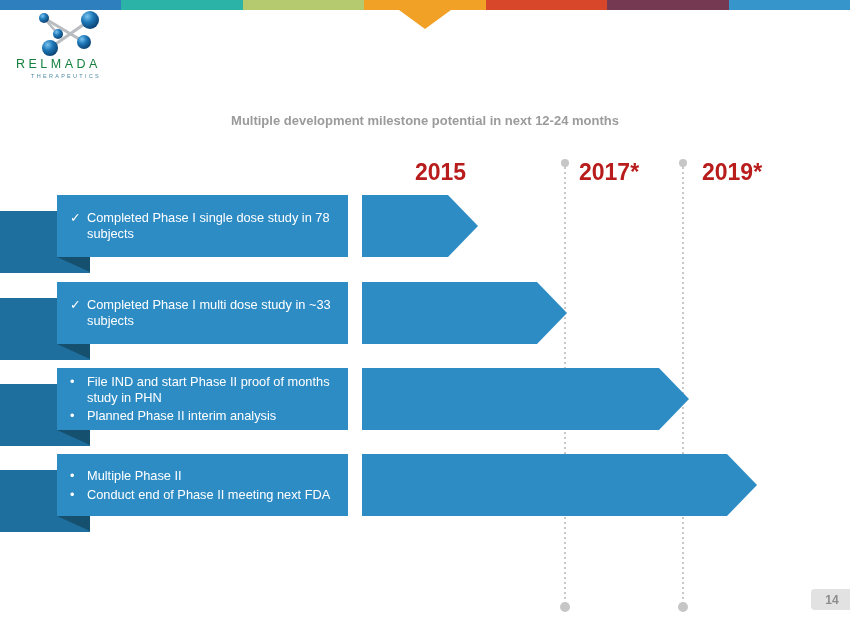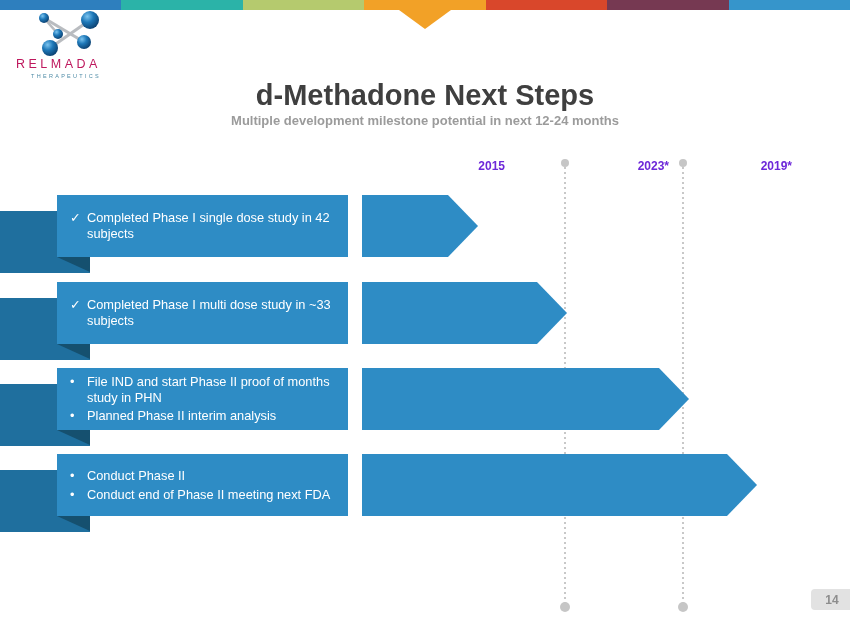--- a/index.html
+++ b/index.html
@@ -8,32 +8,32 @@
 
   
   .topbar{position:absolute;left:0;top:0;width:850px;height:10px;display:flex;}
   .topbar .seg{flex:1 1 0;height:10px;}
   .pointer{position:absolute;left:399px;top:10px;width:52px;height:19px;
            clip-path:polygon(0 0,100% 0,50% 100%);}
 
   
   .logo{position:absolute;left:16px;top:10px;width:120px;}
   .logo svg{display:block;margin-left:6px;}
-  .brand{font-size:12.5px;letter-spacing:3.5px;color:#be185d;margin-top:1px;white-space:nowrap;}
+  .brand{font-size:12.5px;letter-spacing:3.5px;color:#15803d;margin-top:1px;white-space:nowrap;}
   .brandsub{font-size:5.5px;letter-spacing:2.3px;color:#4E8BA6;margin-top:2px;margin-left:15px;white-space:nowrap;}
 
   
   .title{position:absolute;left:0;top:79px;width:850px;text-align:center;
          font-size:29px;font-weight:bold;color:#3F3F3F;letter-spacing:0;}
   .subtitle{position:absolute;left:225px;top:113px;width:400px;text-align:center;
             font-size:13px;font-weight:bold;color:#9B9B9B;line-height:1.25;}
 
   
-  .year{position:absolute;top:159px;width:90px;text-align:right;
-        font-size:12px;font-weight:bold;color:#6d28d9;}
+  .year{position:absolute;top:159px;width:90px;text-align:left;
+        font-size:23px;font-weight:bold;color:#b91c1c;}
   .y1{left:415px;} .y2{left:579px;} .y3{left:702px;}
 
   
   .dotline{position:absolute;top:167px;height:437px;width:2px;
            background:repeating-linear-gradient(to bottom,#C8C8C8 0px,#C8C8C8 2px,transparent 2px,transparent 5px);}
   .dl1{left:564px;} .dl2{left:682px;}
   .dot{position:absolute;border-radius:50%;background:#C6C6C6;}
   .dot-t{width:8px;height:8px;top:159px;}
   .dot-b{width:10px;height:10px;top:602px;}
   .dt1{left:561px;} .dt2{left:679px;} .db1{left:560px;} .db2{left:678px;}
@@ -90,41 +90,40 @@
       <circle cx="22" cy="8" r="5" fill="url(#sph)"></circle>
       <circle cx="68" cy="10" r="9" fill="url(#sph)"></circle>
       <circle cx="36" cy="24" r="5" fill="url(#sph)"></circle>
       <circle cx="28" cy="38" r="8" fill="url(#sph)"></circle>
       <circle cx="62" cy="32" r="7" fill="url(#sph)"></circle>
     </svg>
     <div class="brand">RELMADA</div>
     <div class="brandsub">THERAPEUTICS</div>
   </div>
 
-  <div class="title">d-Methadone Next Steps</div>
   <div class="subtitle">Multiple development milestone potential in next 12-24 months</div>
 
   <div class="year y1">2015</div>
-  <div class="year y2">2023*</div>
+  <div class="year y2">2017*</div>
   <div class="year y3">2019*</div>
 
   <div class="dotline dl1"></div>
   <div class="dotline dl2"></div>
   <div class="dot dot-t dt1"></div>
   <div class="dot dot-t dt2"></div>
   <div class="dot dot-b db1"></div>
   <div class="dot dot-b db2"></div>
 
   <div class="row r1">
     <div class="ribbon" style="background: rgb(31, 111, 158);"></div>
     <div class="fold" style="background: rgb(21, 80, 111);"></div>
     <div class="box" style="background: rgb(46, 140, 197);">
       <div class="item">
         <span class="marker">✓</span>
-        <span class="txt">Completed Phase I single dose study in 42 subjects</span>
+        <span class="txt">Completed Phase I single dose study in 78 subjects</span>
       </div>
     </div>
     <div class="arrow" style="background: rgb(46, 140, 197); width: 116px;"></div>
   </div>
 
   <div class="row r2">
     <div class="ribbon" style="background: rgb(31, 111, 158);"></div>
     <div class="fold" style="background: rgb(21, 80, 111);"></div>
     <div class="box" style="background: rgb(46, 140, 197);">
       <div class="item">
@@ -150,21 +149,21 @@
     </div>
     <div class="arrow" style="background: rgb(46, 140, 197); width: 327px;"></div>
   </div>
 
   <div class="row r4">
     <div class="ribbon" style="background: rgb(31, 111, 158);"></div>
     <div class="fold" style="background: rgb(21, 80, 111);"></div>
     <div class="box" style="background: rgb(46, 140, 197);">
       <div class="item">
         <span class="marker">•</span>
-        <span class="txt">Conduct Phase II</span>
+        <span class="txt">Multiple Phase II</span>
       </div>
       <div class="item">
         <span class="marker">•</span>
         <span class="txt">Conduct end of Phase II meeting next FDA</span>
       </div>
     </div>
     <div class="arrow" style="background: rgb(46, 140, 197); width: 395px;"></div>
   </div>
 
   <div class="pagenum" style="background: rgb(226, 226, 226);">14</div>

